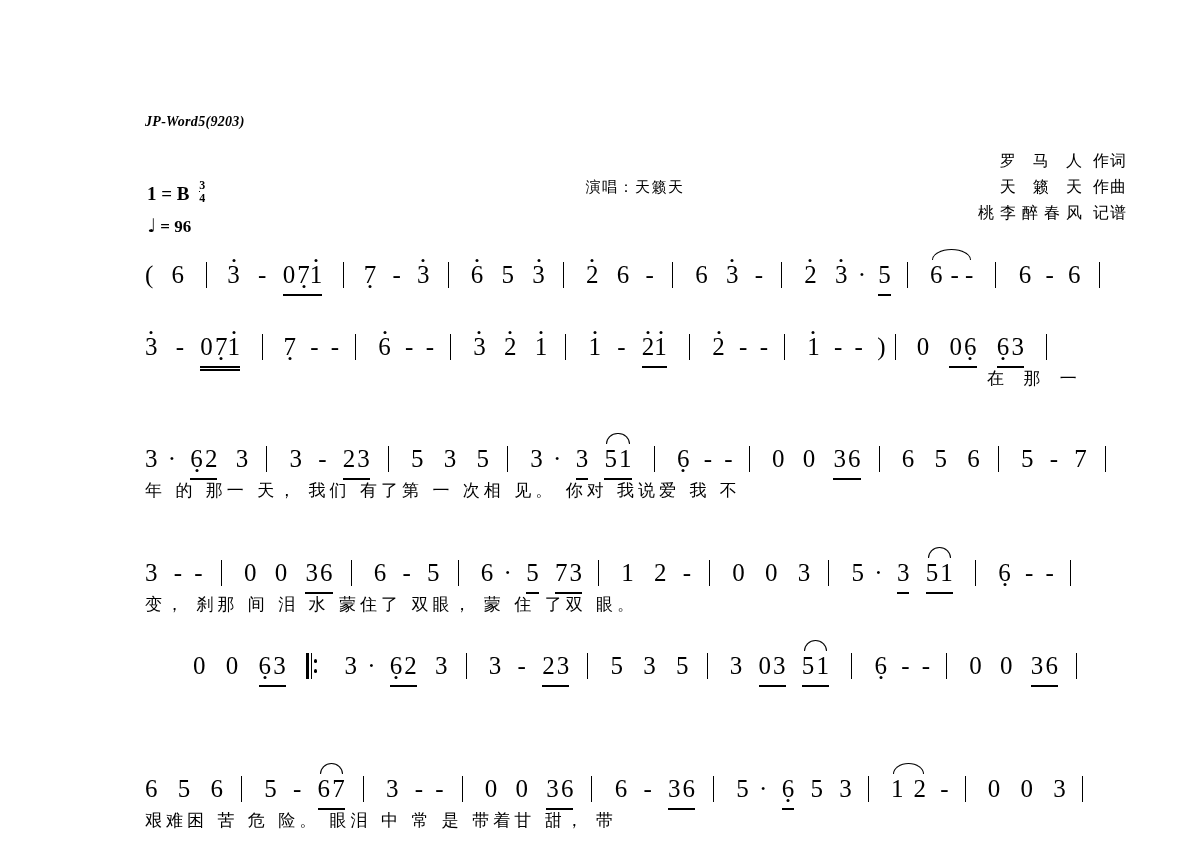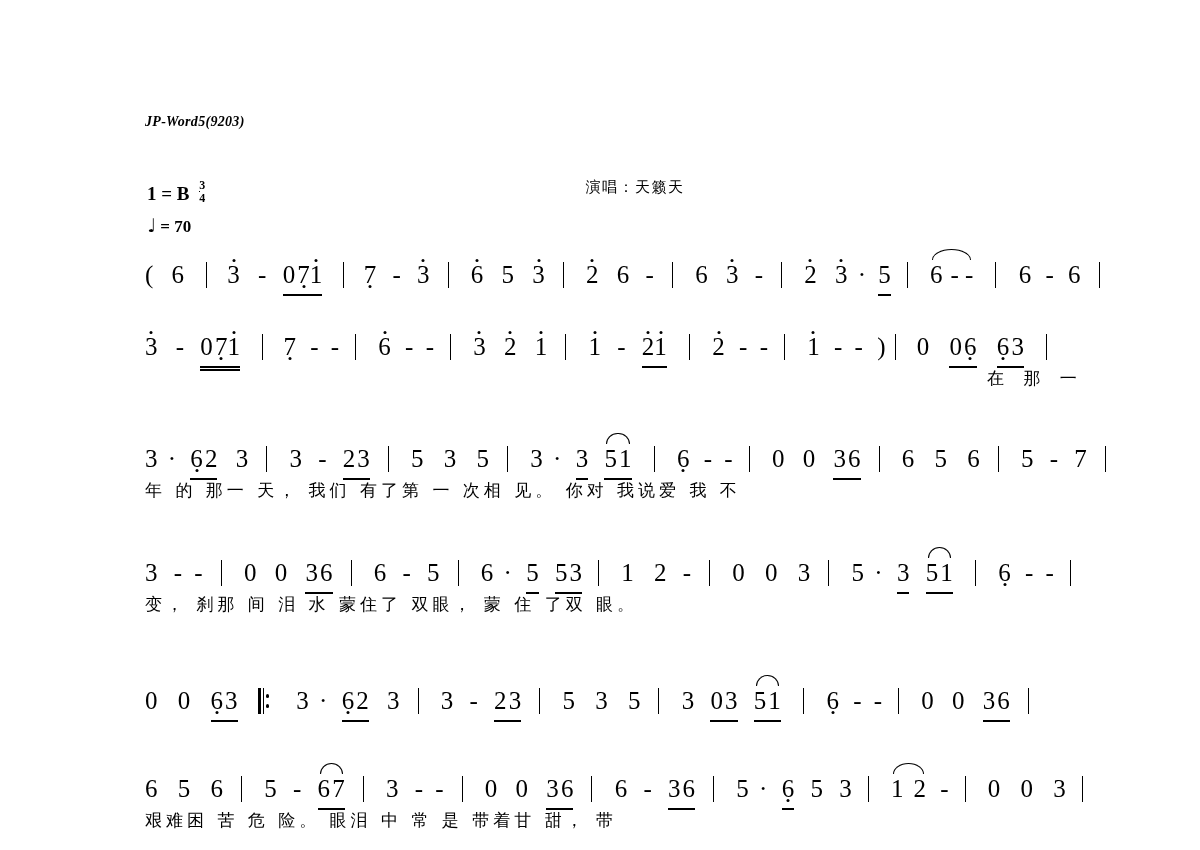--- a/index.html
+++ b/index.html
@@ -123,33 +123,47 @@
 </style>
 </head>
 <body>
 
 <div class="page">
 
   <div class="doc-code">JP-Word5(9203)</div>
 
   <div class="subtitle">演唱：天籁天</div>
 
+  <div class="credits">
+    <div>
+      <span class="n">罗 马 人</span>
+      <span class="r">作词</span>
+    </div>
+    <div>
+      <span class="n">天 籁 天</span>
+      <span class="r">作曲</span>
+    </div>
+    <div>
+      <span class="n">桃李醉春风</span>
+      <span class="r">记谱</span>
+    </div>
+  </div>
 
   <div class="keysig">
     <span>1 = B</span>
     <span class="frac">
       <b>3</b>
       <span class="bar"></span>
       <b>4</b>
     </span>
   </div>
 
   <div class="tempo">
     <span class="q">♩</span>
-    <span>= 70</span>
+    <span>= 96</span>
   </div>
 
   <div class="system" style="top:258px;">
     <div class="notes">
       <span class="n">(</span><span class="sp" style="width:12px"></span>
       <span class="n">6</span><span class="sp" style="width:22px"></span><span class="bar"></span><span class="sp" style="width:14px"></span>
       <span class="n dotup">3</span><span class="sp" style="width:12px"></span>
       <span class="n">-</span><span class="sp" style="width:10px"></span>
       <span class="n ul">0 <span class="dotdn" style="display:inline-block;position:relative">7</span><span class="dotup" style="display:inline-block;position:relative">1</span></span>
       <span class="sp" style="width:14px"></span><span class="bar"></span><span class="sp" style="width:14px"></span>
@@ -251,40 +265,40 @@
       <span class="n">-</span><span class="sp" style="width:18px"></span><span class="bar"></span><span class="sp" style="width:16px"></span>
       <span class="n">0</span><span class="sp" style="width:12px"></span>
       <span class="n">0</span><span class="sp" style="width:12px"></span>
       <span class="n ul">3 6</span><span class="sp" style="width:18px"></span><span class="bar"></span><span class="sp" style="width:16px"></span>
       <span class="n">6</span><span class="sp" style="width:10px"></span>
       <span class="n">-</span><span class="sp" style="width:10px"></span>
       <span class="n">5</span><span class="sp" style="width:18px"></span><span class="bar"></span><span class="sp" style="width:16px"></span>
       <span class="n">6</span><span class="sp" style="width:4px"></span>
       <span class="n">·</span><span class="sp" style="width:8px"></span>
       <span class="n ul">5</span><span class="sp" style="width:10px"></span>
-      <span class="n ul">5 3</span><span class="sp" style="width:16px"></span><span class="bar"></span><span class="sp" style="width:16px"></span>
+      <span class="n ul">7 3</span><span class="sp" style="width:16px"></span><span class="bar"></span><span class="sp" style="width:16px"></span>
       <span class="n">1</span><span class="sp" style="width:14px"></span>
       <span class="n">2</span><span class="sp" style="width:10px"></span>
       <span class="n">-</span><span class="sp" style="width:18px"></span><span class="bar"></span><span class="sp" style="width:16px"></span>
       <span class="n">0</span><span class="sp" style="width:14px"></span>
       <span class="n">0</span><span class="sp" style="width:14px"></span>
       <span class="n">3</span><span class="sp" style="width:18px"></span><span class="bar"></span><span class="sp" style="width:16px"></span>
       <span class="n">5</span><span class="sp" style="width:4px"></span>
       <span class="n">·</span><span class="sp" style="width:8px"></span>
       <span class="n ul">3</span><span class="sp" style="width:10px"></span>
       <span class="tie"><span class="n ul">5 1</span></span>
       <span class="sp" style="width:16px"></span><span class="bar"></span><span class="sp" style="width:16px"></span>
       <span class="n dotdn">6</span><span class="sp" style="width:8px"></span>
       <span class="n">-</span><span class="sp" style="width:6px"></span>
       <span class="n">-</span><span class="sp" style="width:16px"></span><span class="bar"></span>
     </div>
     <div class="lyrics" style="letter-spacing:4px;">变， 刹那 间 泪 水 蒙住了 双眼， 蒙 住 了双 眼。</div>
   </div>
 
-  <div class="system" style="top:684px;">
+  <div class="system" style="top:649px;text-align:center;">
     <div class="notes">
       <span class="n">0</span><span class="sp" style="width:14px"></span>
       <span class="n">0</span><span class="sp" style="width:14px"></span>
       <span class="n ul"><span class="dotdn" style="display:inline-block;position:relative">6</span> 3</span><span class="sp" style="width:14px"></span>
       <span class="repeat"><i></i><i class="thin"></i><b class="d1"></b><b class="d2"></b></span>
       <span class="sp" style="width:14px"></span>
       <span class="n">3</span><span class="sp" style="width:4px"></span>
       <span class="n">·</span><span class="sp" style="width:8px"></span>
       <span class="n ul"><span class="dotdn" style="display:inline-block;position:relative">6</span> 2</span><span class="sp" style="width:12px"></span>
       <span class="n">3</span><span class="sp" style="width:18px"></span><span class="bar"></span><span class="sp" style="width:16px"></span>

